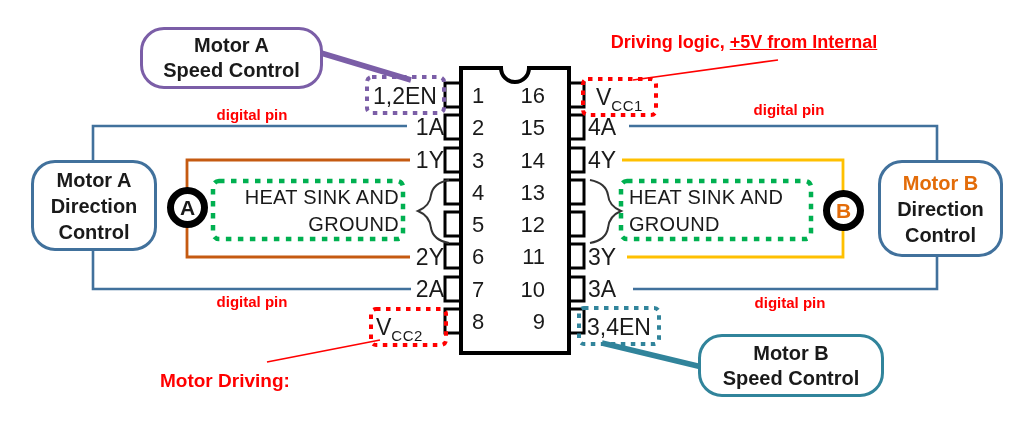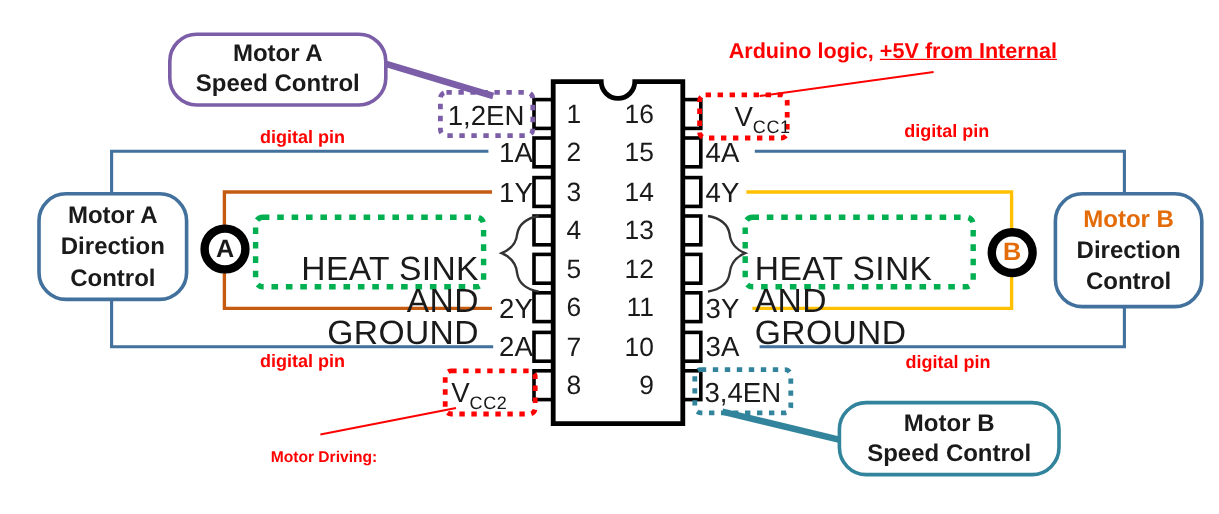--- a/index.html
+++ b/index.html
@@ -21,21 +21,21 @@
   .orange-text{color:#E36C09;}
   
   .redtxt{color:#FF0000;font-weight:bold;}
   .digital{font-size:15px;width:100px;text-align:center;}
   .big-red{font-size:18px;white-space:nowrap;text-align:center;}
   .uline{text-decoration:underline;}
   
   .vcc{font-size:23px;line-height:34px;height:34px;}
   .vcc .sub{font-size:15px;vertical-align:-6px;letter-spacing:.5px;}
   
-  .heat{font-size:28px;line-height:27px;letter-spacing:.3px;margin-top:26px;}
+  .heat{font-size:20px;line-height:27px;letter-spacing:.3px;}
   
   .marker{
     position:absolute;width:27px;height:27px;border:7px solid #000;border-radius:50%;
     background:#fff;display:flex;align-items:center;justify-content:center;
     font-weight:bold;font-size:21px;
   }
   
   text{font-family:"Liberation Sans",sans-serif;fill:#1a1a1a;}
   .pin-num{font-size:22px;}
   .pin-lbl{font-size:23px;}
@@ -121,21 +121,21 @@
 
     <rect x="213" y="181" width="190" height="58" rx="6" fill="none" stroke="#00B050" stroke-width="4.5" stroke-dasharray="5.5 6.5"></rect>
     <rect x="621" y="181" width="190" height="58" rx="6" fill="none" stroke="#00B050" stroke-width="4.5" stroke-dasharray="5.5 6.5"></rect>
 
     <rect x="367" y="77" width="77" height="36" rx="5" fill="none" stroke="#7B5EA7" stroke-width="4" stroke-dasharray="4.5 5.5"></rect>
     <rect x="583" y="79" width="73" height="36" rx="5" fill="none" stroke="#FF0000" stroke-width="4" stroke-dasharray="4.5 5.5"></rect>
     <rect x="371" y="309" width="75" height="36" rx="5" fill="none" stroke="#FF0000" stroke-width="4" stroke-dasharray="4.5 5.5"></rect>
     <rect x="579" y="308" width="80" height="36" rx="5" fill="none" stroke="#31849B" stroke-width="4" stroke-dasharray="4.5 5.5"></rect>
   </svg>
 
-  <div class="abs vcc" style="left:612px;top:80px;">
+  <div class="abs vcc" style="left:596px;top:80px;">
     <span>V</span><span class="sub">CC1</span>
   </div>
   <div class="abs vcc" style="left:376px;top:310px;">
     <span>V</span><span class="sub">CC2</span>
   </div>
 
   <div class="abs heat" style="left:213px;top:184px;width:186px;text-align:right;">
     <div>HEAT SINK AND</div>
     <div>GROUND</div>
   </div>
@@ -157,23 +157,23 @@
     <span class="orange-text">Motor B</span>
     <span>Direction</span>
     <span>Control</span>
   </div>
   <div class="callout co-teal" style="left:698px;top:334px;width:186px;height:63px;">
     <span>Motor B</span>
     <span>Speed Control</span>
   </div>
 
   <div class="abs redtxt big-red" style="left:594px;top:32px;width:300px;">
-    <span>Arduino logic, </span><span class="uline">+5V from Internal</span>
+    <span>Driving logic, </span><span class="uline">+5V from Internal</span>
   </div>
-  <div class="abs redtxt" style="left:160px;top:369px;width:220px;text-align:center;font-size:13px;line-height:23px;">
+  <div class="abs redtxt" style="left:160px;top:369px;width:220px;text-align:left;font-size:19px;line-height:23px;">
     <div>Motor Driving:</div>
   </div>
 
   <div class="abs redtxt digital" style="left:202px;top:106px;">digital pin</div>
   <div class="abs redtxt digital" style="left:739px;top:101px;">digital pin</div>
   <div class="abs redtxt digital" style="left:202px;top:293px;">digital pin</div>
   <div class="abs redtxt digital" style="left:740px;top:294px;">digital pin</div>
 
   <div class="marker" style="left:167px;top:187px;">
     <span>A</span>

